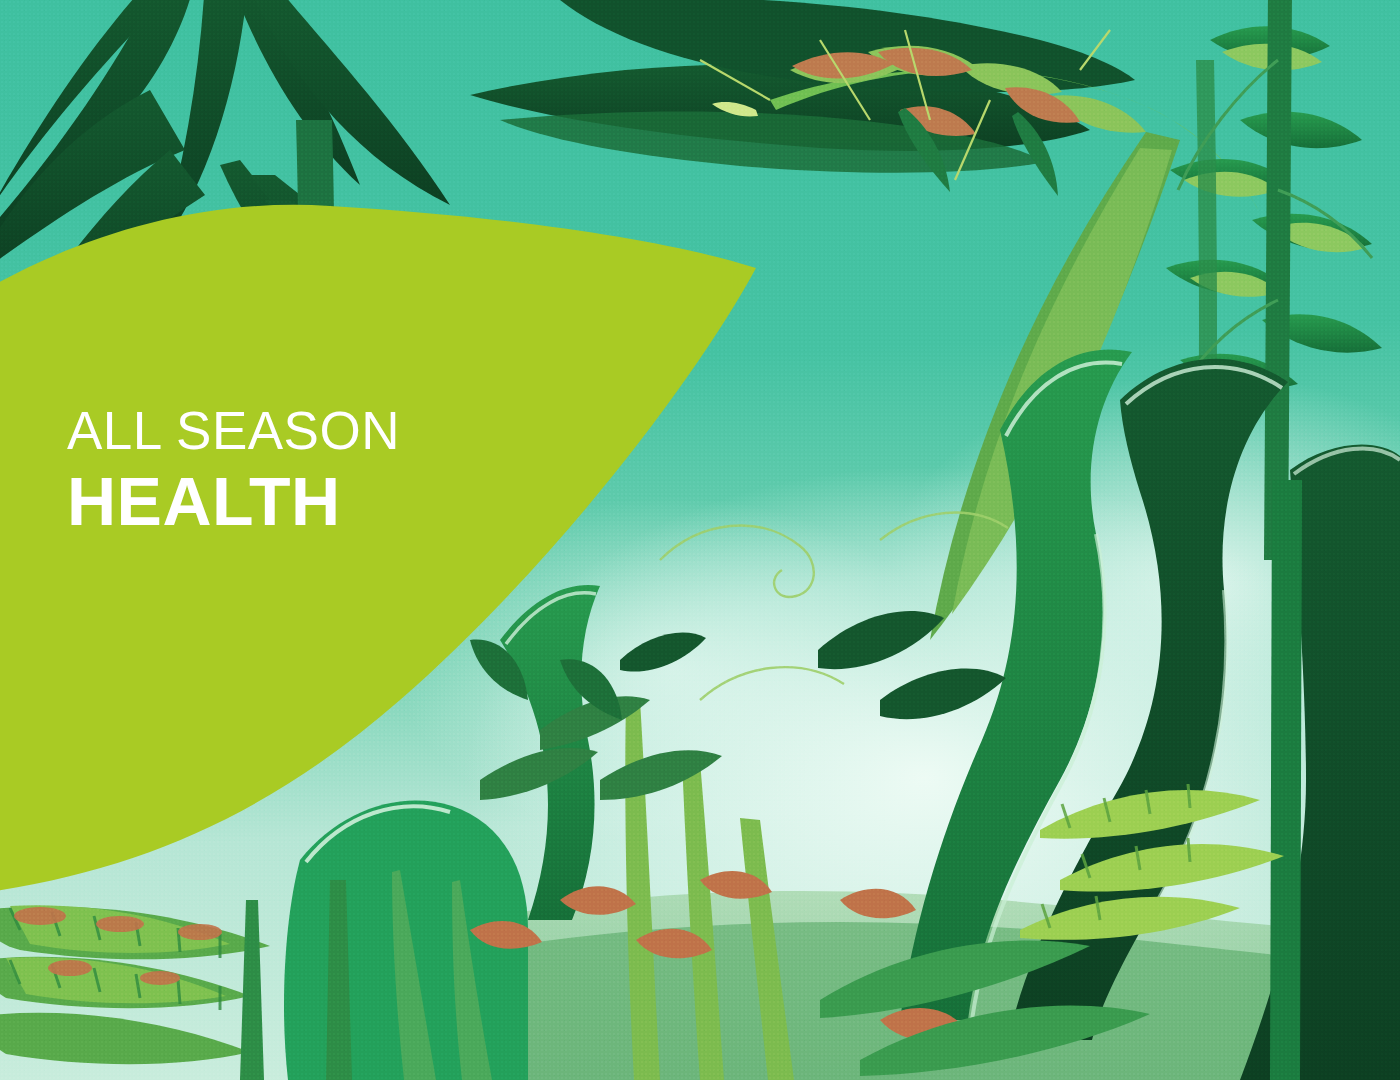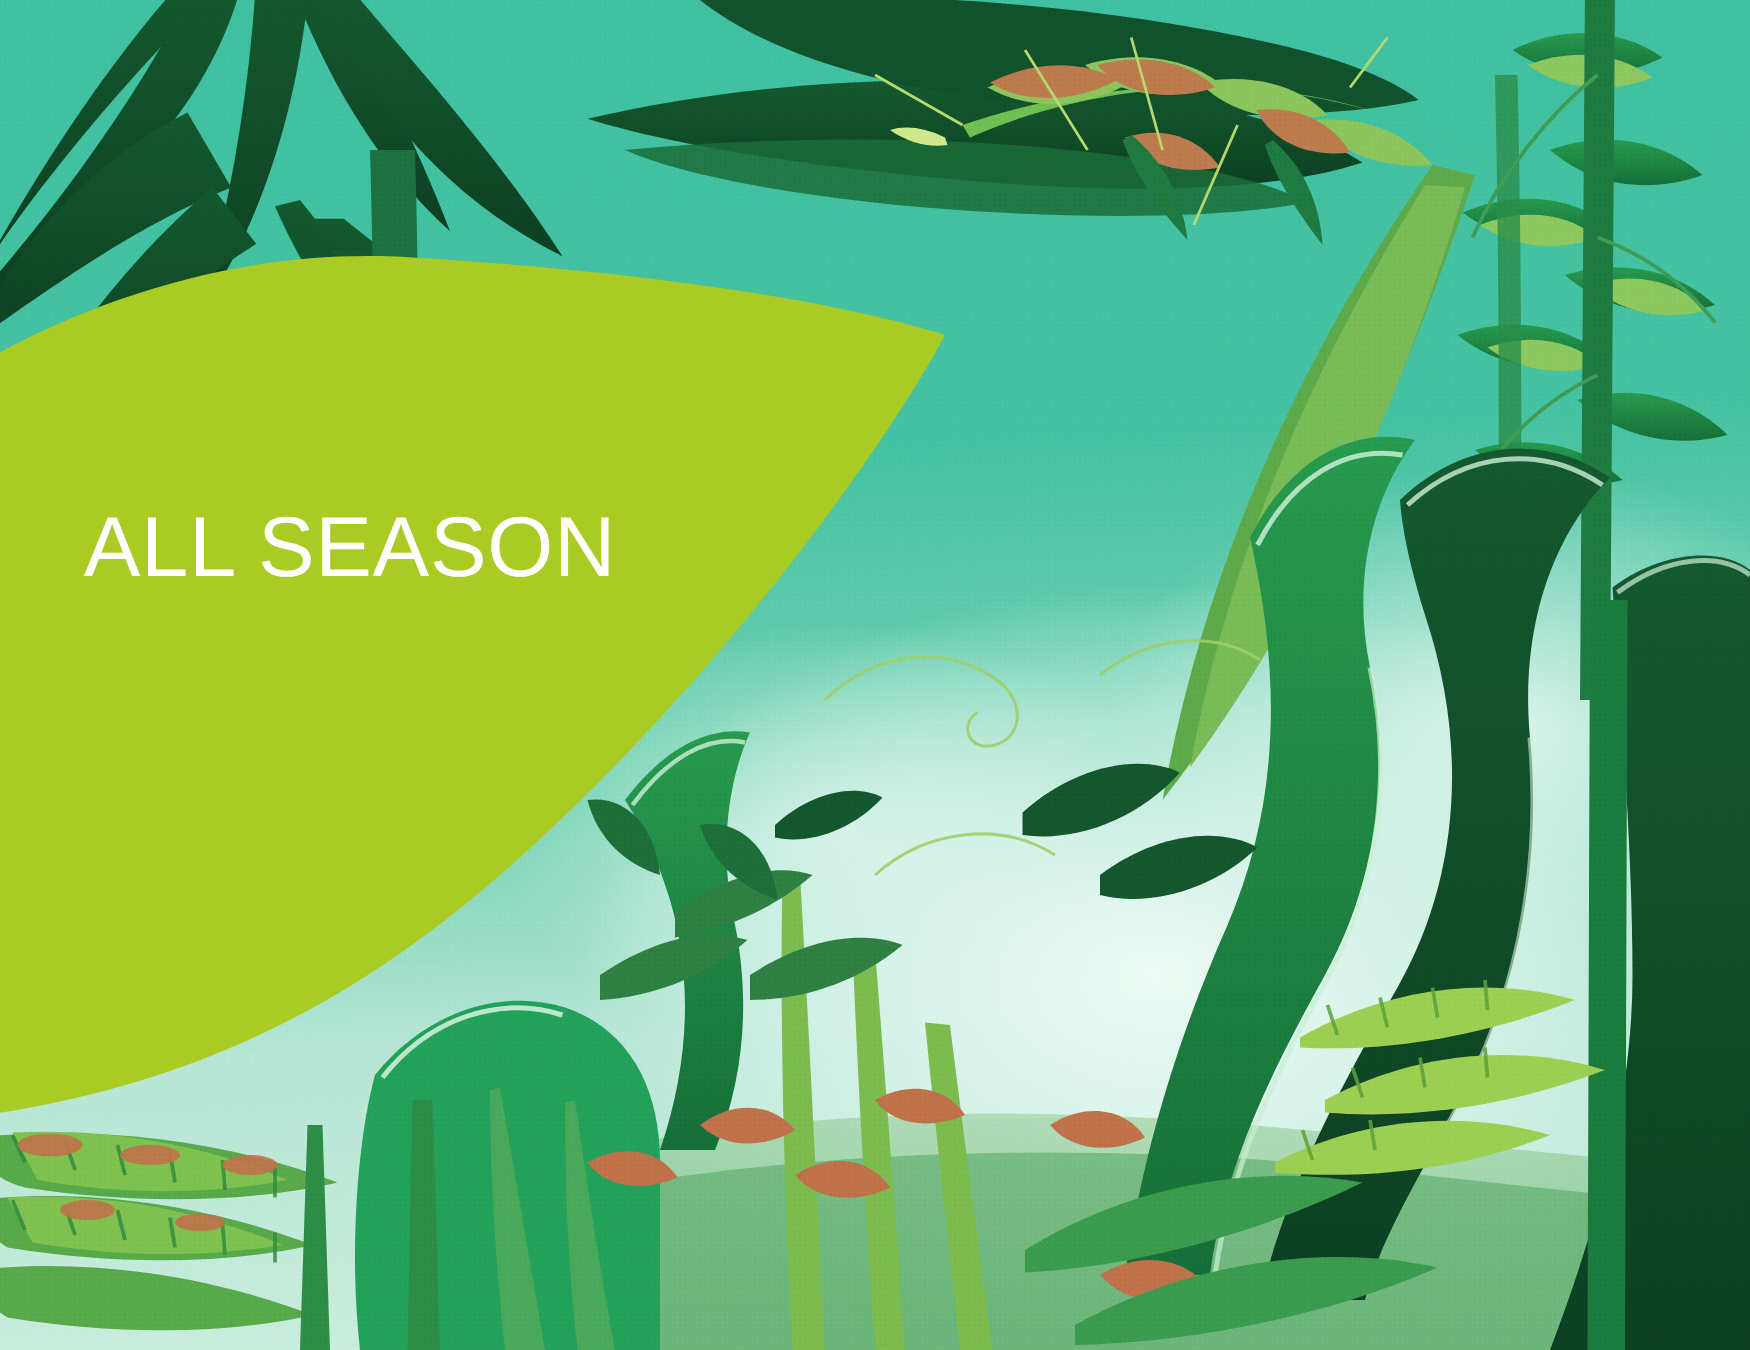--- a/index.html
+++ b/index.html
@@ -38,21 +38,21 @@
   
   #leaf-panel{
     position:absolute;left:0;top:0;width:800px;height:960px;
     overflow:visible;
   }
   #leaf-panel svg{display:block;}
 
   
   .copy{position:absolute;left:67px;top:404px;width:620px;z-index:40;}
   .t1{
-    font-size:68px;line-height:1.0;font-weight:300;color:#ffffff;
+    font-size:53px;line-height:1.0;font-weight:300;color:#ffffff;
     letter-spacing:.5px;margin:0;
   }
   .t2{
     font-size:68px;line-height:1.0;font-weight:700;color:#ffffff;
     letter-spacing:.5px;margin:10px 0 0 0;
   }
   .sub{
     margin:78px 0 0 2px;
     font-size:23px;font-weight:300;color:#ffffff;letter-spacing:.2px;
   }
@@ -301,15 +301,16 @@
   </div>
 
   <div id="leaf-panel">
     <svg width="820" height="960" viewBox="0 0 820 960">
       <path id="leafpath" fill="#a9cb24" d="M -60 318 C 40 250, 180 196, 330 206 C 500 216, 660 238, 756 268 C 700 372, 560 560, 400 700 C 260 822, 120 880, -60 898 Z"></path>
     </svg>
   </div>
 
   <div class="copy">
     <div class="t1">ALL SEASON</div>
+    <div class="t2">HEALTH</div>
   </div>
 
 </div>
 
 </body></html>

